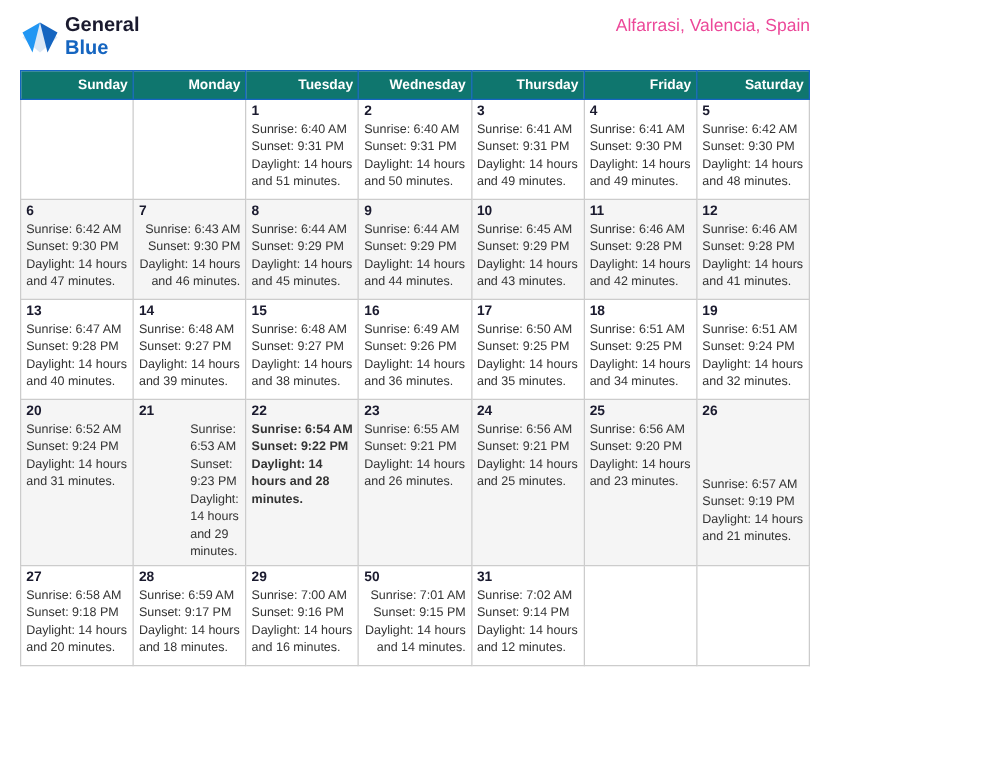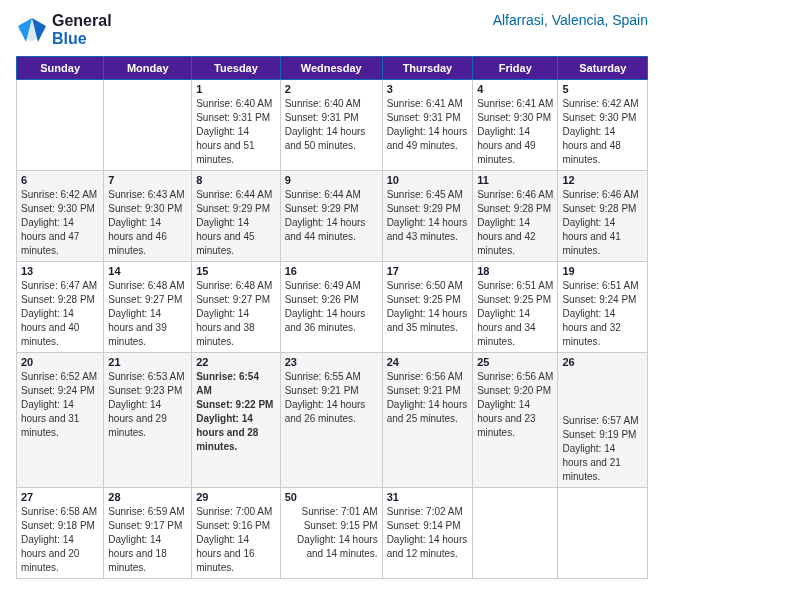--- a/index.html
+++ b/index.html
@@ -30,32 +30,32 @@
     .title-area {
       text-align: right;
     }
     .month-title {
       font-size: 32px;
       font-weight: bold;
       color: #1a1a2e;
     }
     .location {
       font-size: 14px;
-      color: #0369a1;
+      color: #ec4899;
     }
     .calendar-table {
       width: 100%;
       border-collapse: collapse;
       font-size: 10px;
     }
     .calendar-table thead th {
-      background-color: #4c1d95;
+      background-color: #0f766e;
       color: #fff;
-      padding: 5px 20px;
-      text-align: center;
+      padding: 5px 4px;
+      text-align: right;
       font-size: 11px;
       border: 1px solid #1565c0;
     }
     .calendar-table tbody td {
       border: 1px solid #ccc;
       vertical-align: top;
       padding: 3px 4px;
       width: calc(100% / 7);
       height: 80px;
     }
@@ -153,21 +153,21 @@
         </tr>
         <tr>
           <td>
             <div class="day-number">6</div>
             <div class="day-info" style="white-space: pre-line;">Sunrise: 6:42 AM
 Sunset: 9:30 PM
 Daylight: 14 hours and 47 minutes.</div>
           </td>
           <td>
             <div class="day-number">7</div>
-            <div class="day-info" style="white-space: pre-line;">Sunrise: 6:43 AM
+            <div class="day-info" style="white-space: pre-line; text-align: right;">Sunrise: 6:43 AM
 Sunset: 9:30 PM
 Daylight: 14 hours and 46 minutes.</div>
           </td>
           <td>
             <div class="day-number">8</div>
             <div class="day-info" style="white-space: pre-line;">Sunrise: 6:44 AM
 Sunset: 9:29 PM
 Daylight: 14 hours and 45 minutes.</div>
           </td>
           <td>
@@ -241,21 +241,21 @@
         </tr>
         <tr>
           <td>
             <div class="day-number">20</div>
             <div class="day-info" style="white-space: pre-line;">Sunrise: 6:52 AM
 Sunset: 9:24 PM
 Daylight: 14 hours and 31 minutes.</div>
           </td>
           <td>
             <div class="day-number">21</div>
-            <div class="day-info" style="white-space: pre-line;">Sunrise: 6:53 AM
+            <div class="day-info" style="white-space: pre-line; margin-left: 41px;">Sunrise: 6:53 AM
 Sunset: 9:23 PM
 Daylight: 14 hours and 29 minutes.</div>
           </td>
           <td>
             <div class="day-number">22</div>
             <div class="day-info" style="white-space: pre-line; font-weight: bold;">Sunrise: 6:54 AM
 Sunset: 9:22 PM
 Daylight: 14 hours and 28 minutes.</div>
           </td>
           <td>

